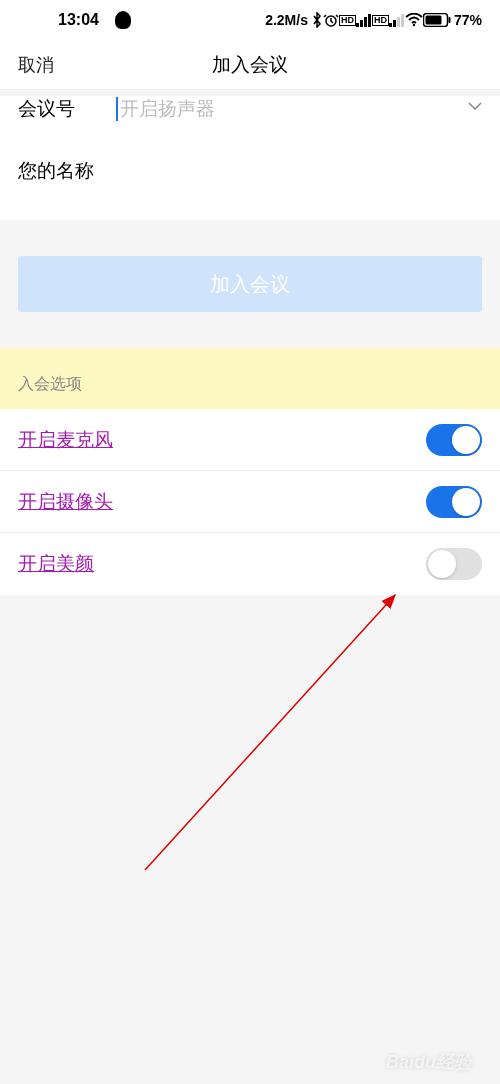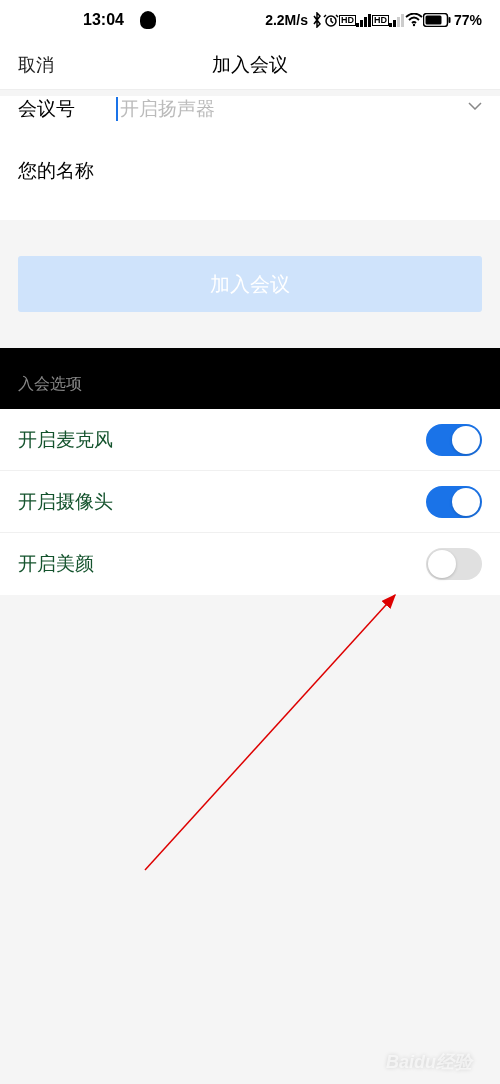--- a/index.html
+++ b/index.html
@@ -16,21 +16,21 @@
     .status-bar {
       height: 40px;
       background: #fff;
       display: flex;
       align-items: center;
       padding: 0 18px;
       font-size: 16px;
       font-weight: 600;
       color: #000;
     }
-    .status-left { flex: 0 0 auto; display: flex; align-items: center; gap: 16px; margin-left: 65px;}
+    .status-left { flex: 0 0 auto; display: flex; align-items: center; gap: 16px; margin-left: 40px;}
     .status-right { margin-left: auto; display: flex; align-items: center; gap: 3px; font-size: 14px;}
     .status-icons { display: flex; align-items: center; }
     .battery-pct { font-size: 14px; }
 
     
     .nav-bar {
       height: 50px;
       background: #fff;
       display: flex;
       align-items: center;
@@ -86,34 +86,34 @@
       font-size: 20px;
       color: #fff;
       cursor: pointer;
     }
 
     
     .section-title {
       padding: 26px 18px 14px;
       font-size: 16px;
       color: #888;
-      background: #000000;
+      background: #fef9c3;
     }
 
     
     .toggle-section { background: #fff; }
     .toggle-row {
       height: 62px;
       display: flex;
       align-items: center;
       padding: 0 18px;
       border-bottom: 1px solid #f0f0f0;
     }
     .toggle-row:last-child { border-bottom: none; }
-    .toggle-label { flex: 1; font-size: 19px; color: #14532d; }
+    .toggle-label { flex: 1; font-size: 19px; color: #a21caf; text-decoration: underline; }
     .switch {
       width: 56px;
       height: 32px;
       border-radius: 16px;
       position: relative;
       cursor: pointer;
     }
     .switch.on { background: #1a73e8; }
     .switch.off { background: #e0e0e0; }
     .switch .knob {

